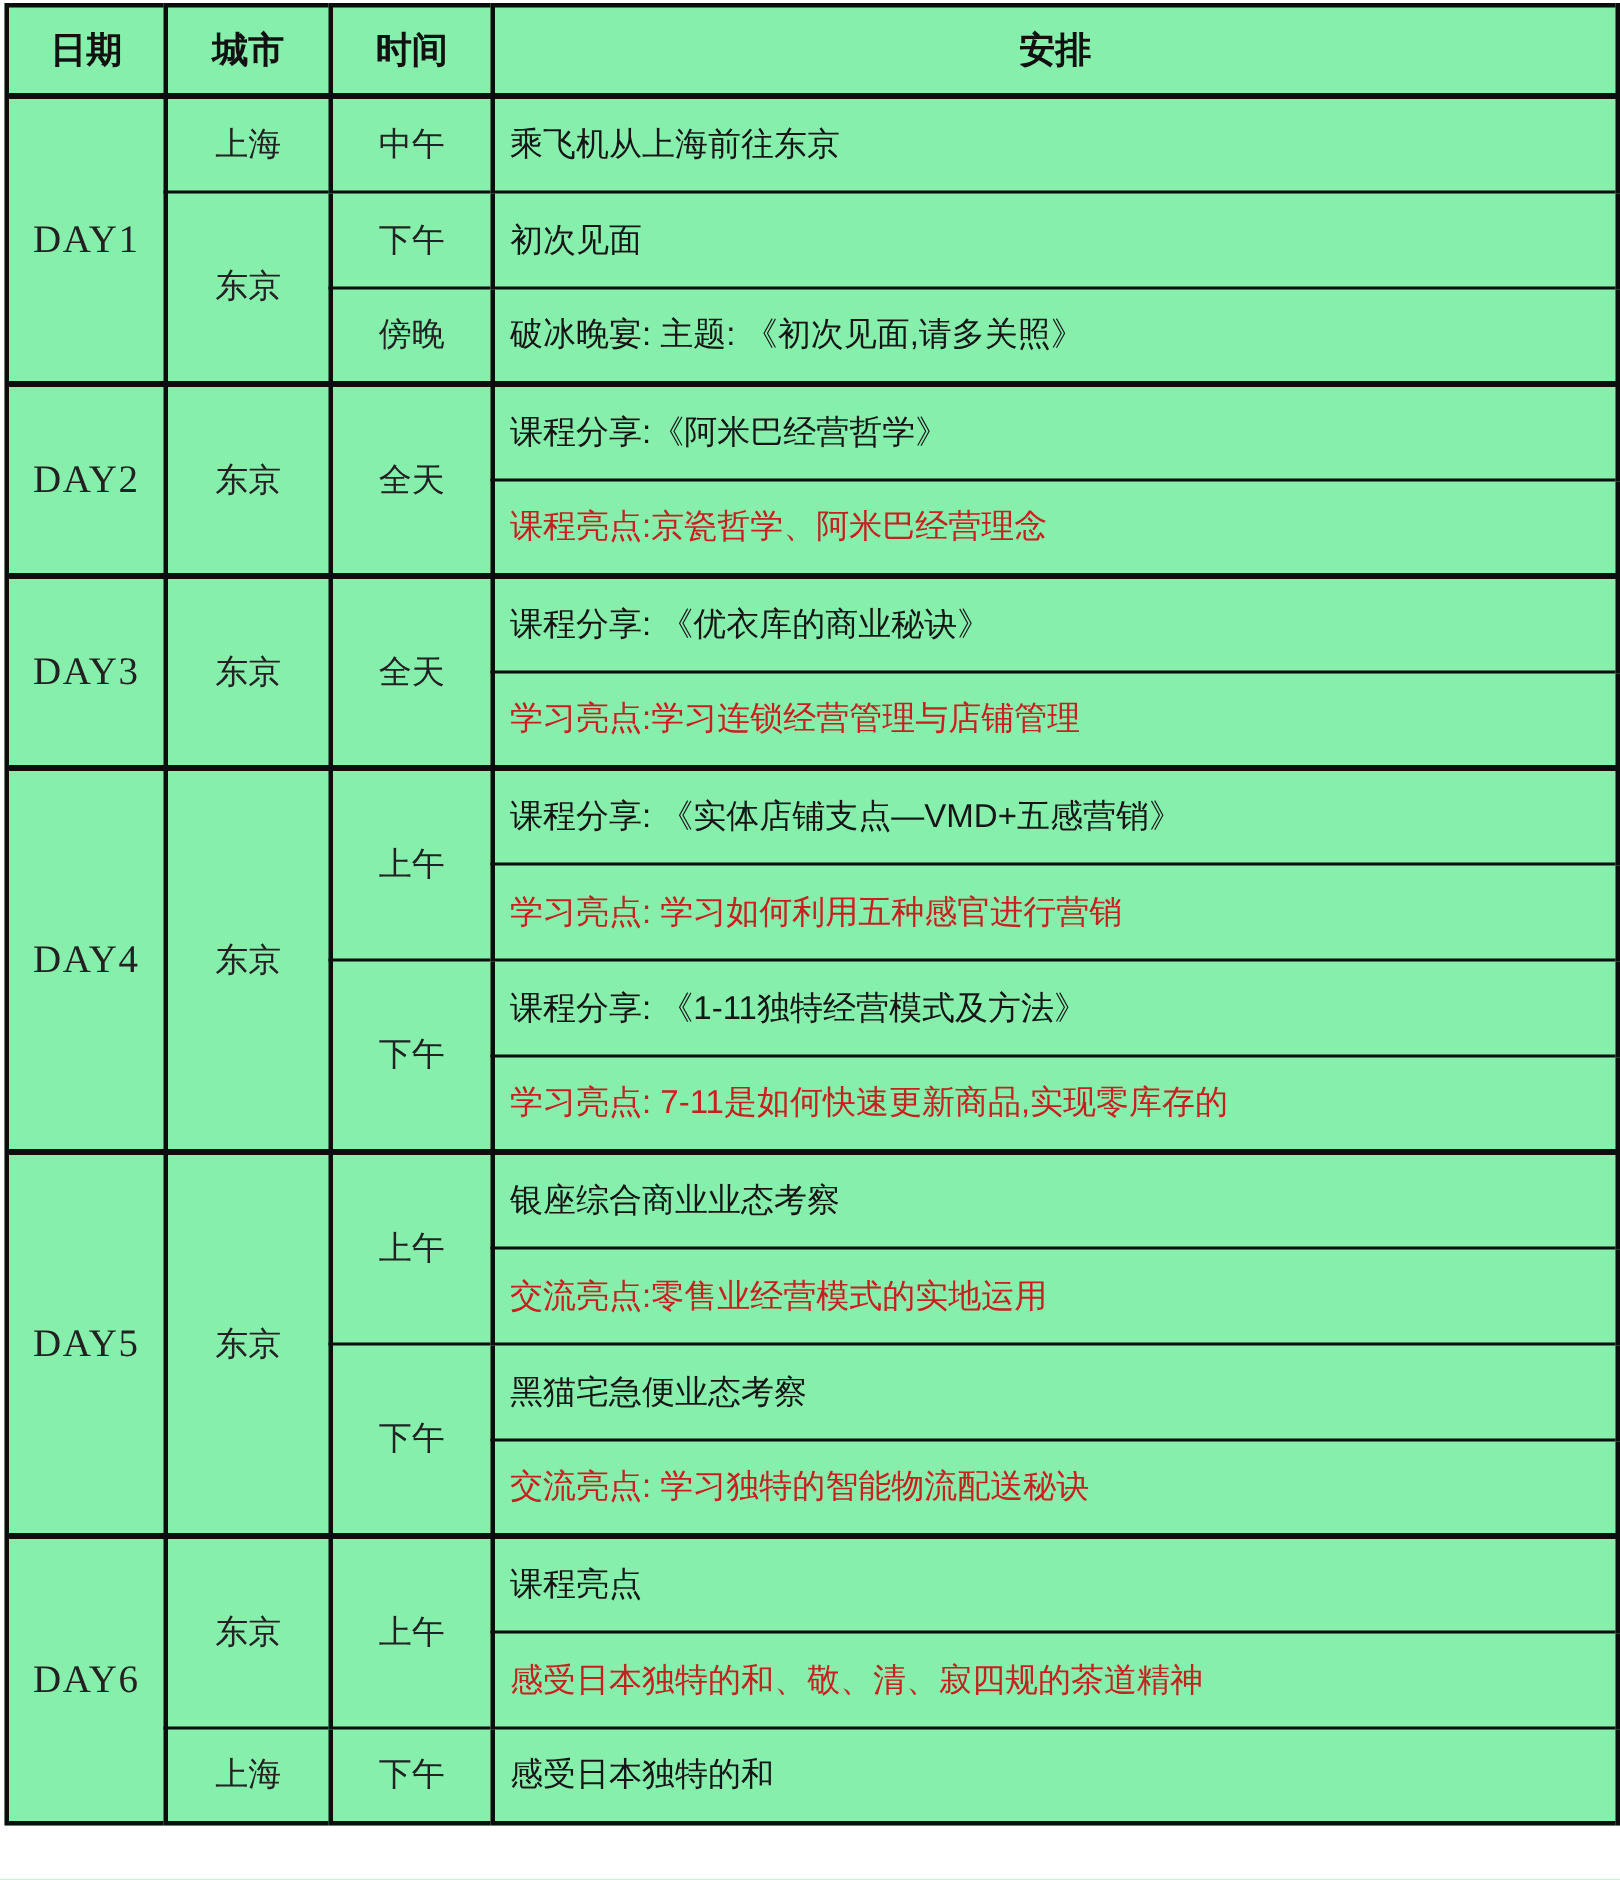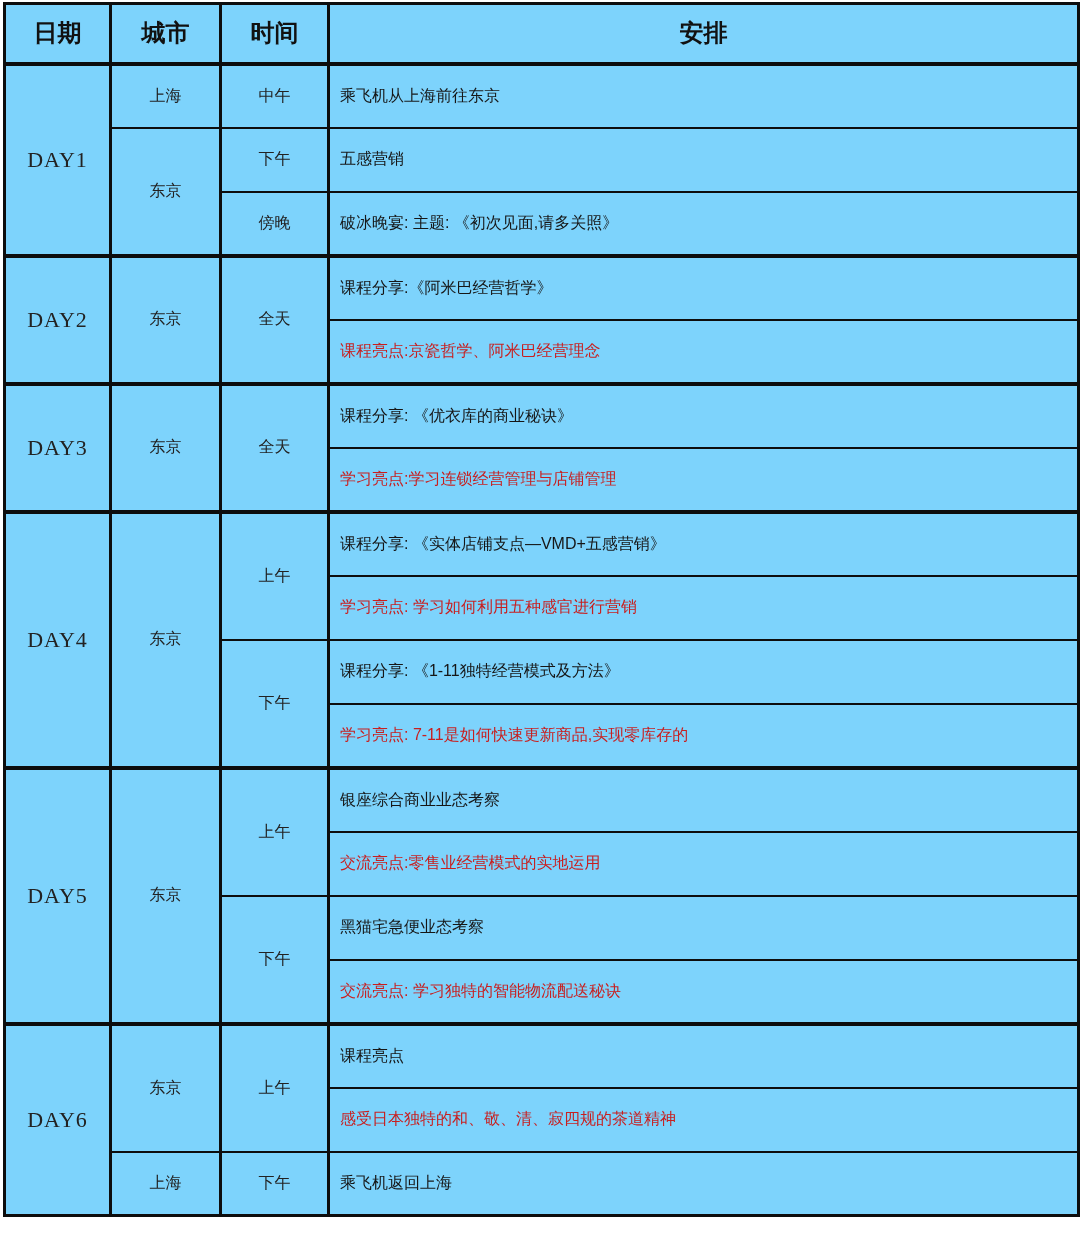--- a/index.html
+++ b/index.html
@@ -10,44 +10,44 @@
   }
   body {
     font-family: "Liberation Sans", sans-serif;
     color: #1c1c1c;
   }
   table.itinerary {
     border-collapse: collapse;
     table-layout: fixed;
     width: 1074px;
     margin: 2px 3px;
-    background: #7dd3fc;
+    background: #86efac;
     border: 3px solid #0d0d0d;
   }
   th, td {
     border: 2px solid #0d0d0d;
     border-left-width: 3px;
     border-right-width: 3px;
     overflow: hidden;
     box-sizing: border-box;
   }
   thead th {
     height: 60px;
     font-size: 24px;
     font-weight: bold;
     text-align: center;
     border-bottom-width: 4px;
     color: #111111;
   }
-  tbody td { height: 64px; font-size: 16px; }
+  tbody td { height: 64px; font-size: 22px; }
   tr.day-start > td { border-top-width: 4px; }
   td.day {
     text-align: center;
     font-family: "Liberation Serif", serif;
-    font-size: 22px;
+    font-size: 26px;
     letter-spacing: 1px;
     color: #222222;
   }
   td.city, td.time {
     text-align: center;
     font-weight: normal;
     color: #222222;
   }
   td.plan {
     text-align: left;
@@ -82,21 +82,21 @@
 
     <tr class="day-start">
       <td class="day" rowspan="3">DAY1</td>
       <td class="city">上海</td>
       <td class="time">中午</td>
       <td class="plan">乘飞机从上海前往东京</td>
     </tr>
     <tr>
       <td class="city" rowspan="2">东京</td>
       <td class="time">下午</td>
-      <td class="plan">五感营销</td>
+      <td class="plan">初次见面</td>
     </tr>
     <tr>
       <td class="time">傍晚</td>
       <td class="plan"><span class="bold">破冰晚宴:</span><span> 主题: 《初次见面,请多关照》</span></td>
     </tr>
 
     <tr class="day-start">
       <td class="day" rowspan="2">DAY2</td>
       <td class="city" rowspan="2">东京</td>
       <td class="time" rowspan="2">全天</td>
@@ -155,16 +155,16 @@
       <td class="city" rowspan="2">东京</td>
       <td class="time" rowspan="2">上午</td>
       <td class="plan bold">课程亮点</td>
     </tr>
     <tr>
       <td class="plan red">感受日本独特的和、敬、清、寂四规的茶道精神</td>
     </tr>
     <tr>
       <td class="city">上海</td>
       <td class="time">下午</td>
-      <td class="plan">乘飞机返回上海</td>
+      <td class="plan">感受日本独特的和</td>
     </tr>
   </tbody>
 </table>
 
 </body></html>

